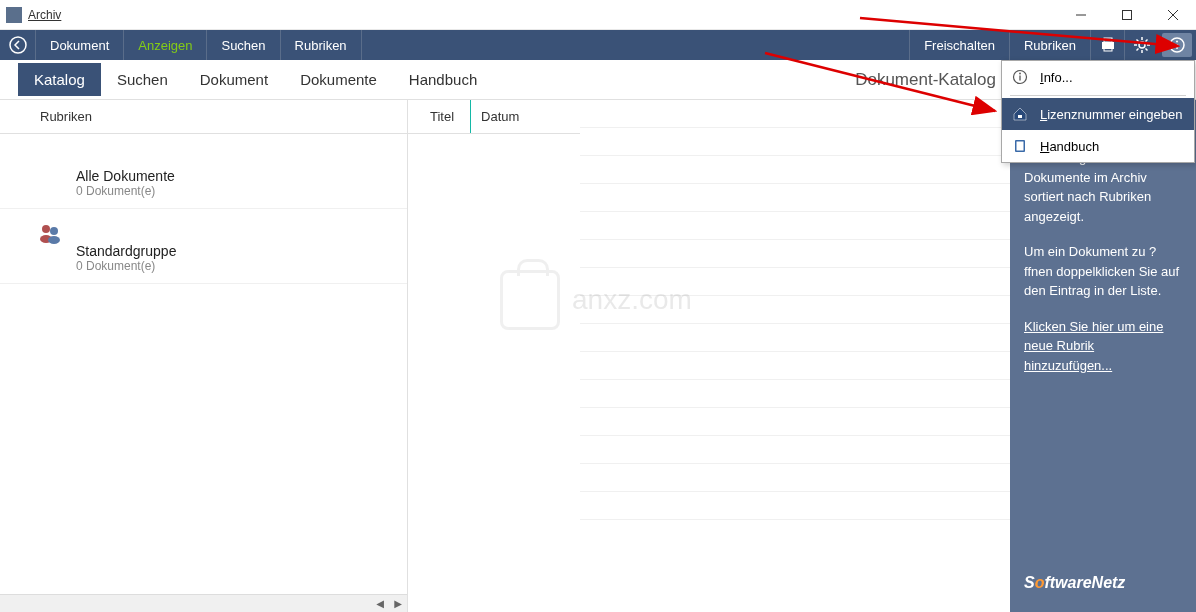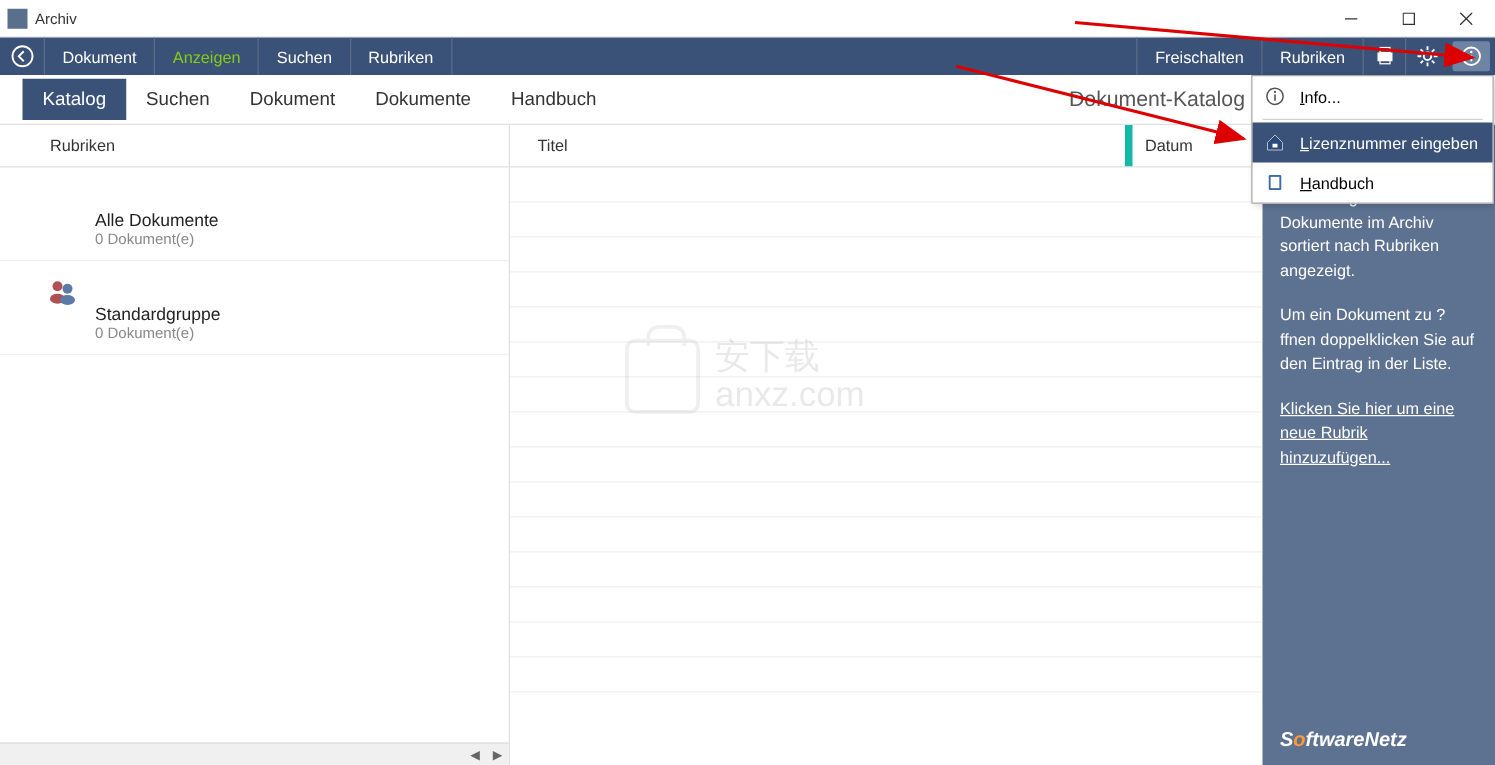--- a/index.html
+++ b/index.html
@@ -1,21 +1,21 @@
 <!DOCTYPE html>
 <html><head>
 <meta charset="utf-8">
 <style>
 * { margin: 0; padding: 0; box-sizing: border-box; font-family: "Segoe UI", Tahoma, sans-serif; }
 body { width: 1196px; height: 612px; background: #fff; overflow: hidden; position: relative; }
 
 
 .titlebar { height: 30px; background: #fff; display: flex; align-items: center; border-bottom: 1px solid #e8e8e8; }
 .titlebar-icon { width: 16px; height: 16px; margin: 0 6px; background: #5a6f8c; display: inline-block; }
-.titlebar-title { font-size: 12px; color: #333; flex: 0 0 auto; }
+.titlebar-title { font-size: 12px; color: #333; flex: 0 0 auto; text-decoration: underline; }
 .titlebar-spacer { flex: 1; }
 .win-controls { display: flex; height: 100%; }
 .win-btn { width: 46px; height: 30px; display: flex; align-items: center; justify-content: center; font-size: 14px; cursor: default; }
 
 
 .toolbar { height: 30px; background: #3a5277; display: flex; align-items: center; color: #fff; font-size: 13px; position: relative; }
 .tb-back { width: 36px; display: flex; align-items: center; justify-content: center; height: 100%; border-right: 1px solid #5a6d8a; }
 .tb-item { padding: 0 14px; height: 100%; display: flex; align-items: center; border-right: 1px solid #5a6d8a; cursor: default; }
 .tb-item.disabled { color: #84cc16; text-align: right; }
 .tb-spacer { flex: 1; }
@@ -32,33 +32,33 @@
 
 
 .content { display: flex; height: calc(612px - 30px - 30px - 40px); position: relative; }
 .sidebar { width: 408px; border-right: 1px solid #e0e0e0; }
 .col-header { height: 34px; display: flex; align-items: center; padding-left: 40px; font-size: 13px; color: #333; border-bottom: 1px solid #e0e0e0; }
 .rubrik-item { display: flex; align-items: flex-start; padding: 10px 10px 10px 36px; border-bottom: 1px solid #f0f0f0; }
 .rubrik-icon { width: 28px; height: 28px; margin-right: 12px; display: flex; align-items: center; justify-content: center; }
 .rubrik-text .name { font-size: 14px; color: #222; margin-top: 24px; }
 .rubrik-text .count { font-size: 12px; color: #888; }
 
-.main-list { flex: 1; display: flex; flex-direction: column; }
+.main-list { flex: 1; display: flex; flex-direction: row; }
 .list-headers { height: 34px; display: flex; border-bottom: 1px solid #e0e0e0; font-size: 13px; color: #333; }
 .list-headers .col-titel { flex: 1; padding-left: 22px; display: flex; align-items: center; }
-.list-headers .col-datum { width: 110px; display: flex; align-items: center; border-left: 6px solid #14b8a6; padding-left: 10px; }
+.list-headers .col-datum { width: 110px; display: flex; align-items: center; border-left: 1px solid #14b8a6; padding-left: 10px; margin-left: 16px; }
 .list-body { flex: 1; overflow: hidden; }
 .list-row { height: 28px; border-bottom: 1px solid #f0f0f0; }
 
 
 .rightpanel { width: 186px; background: #5d7191; color: #fff; padding: 16px 14px; position: absolute; right: 0; top: 100px; bottom: 0; font-size: 13px; }
 .rightpanel h3 { font-size: 16px; font-weight: bold; margin-bottom: 14px; }
 .rightpanel p { margin-bottom: 16px; line-height: 1.5; }
 .rightpanel a { color: #fff; text-decoration: underline; }
-.brand { position: absolute; bottom: 10px; left: 14px; font-size: 16px; font-weight: bold; font-style: italic; }
+.brand { position: absolute; bottom: 20px; left: 14px; font-size: 16px; font-weight: bold; font-style: italic; }
 .brand .orange { color: #ff9933; }
 
 
 .dropdown { position: absolute; right: 1px; top: 60px; width: 194px; background: #fff; border: 1px solid #a8a8a8; box-shadow: 2px 2px 6px rgba(0,0,0,0.2); z-index: 100; margin-left: 17px; }
 .dropdown-item { height: 32px; display: flex; align-items: center; padding: 0 8px; font-size: 13px; cursor: default; }
 .dropdown-item.highlighted { background: #3a5277; color: #fff; text-align: right; }
 .dropdown-item .dd-icon { width: 20px; height: 20px; margin-right: 10px; display: flex; align-items: center; justify-content: center; }
 .dropdown-sep { height: 1px; background: #d0d0d0; margin: 2px 8px; }
 .dd-underline { text-decoration: underline; }
 
@@ -251,21 +251,20 @@
           <rect x="4.5" y="3.5" width="7" height="9" fill="#fff"></rect>
         </svg>
     </span>
     <span><span class="dd-underline">H</span><span>andbuch</span></span>
   </div>
 </div>
 
 <div class="watermark">
   <div class="bag"></div>
   <div class="text">
-    <div>安下载</div>
     <div>anxz.com</div>
   </div>
 </div>
 
 <svg class="arrow" style="left:760px; top:8px; width:430px; height:52px;">
   <defs>
       <marker id="ah1" markerWidth="10" markerHeight="8" refX="9" refY="4" orient="auto">
         <polygon points="0 0, 10 4, 0 8" fill="#d00"></polygon>
       </marker>
     </defs>

